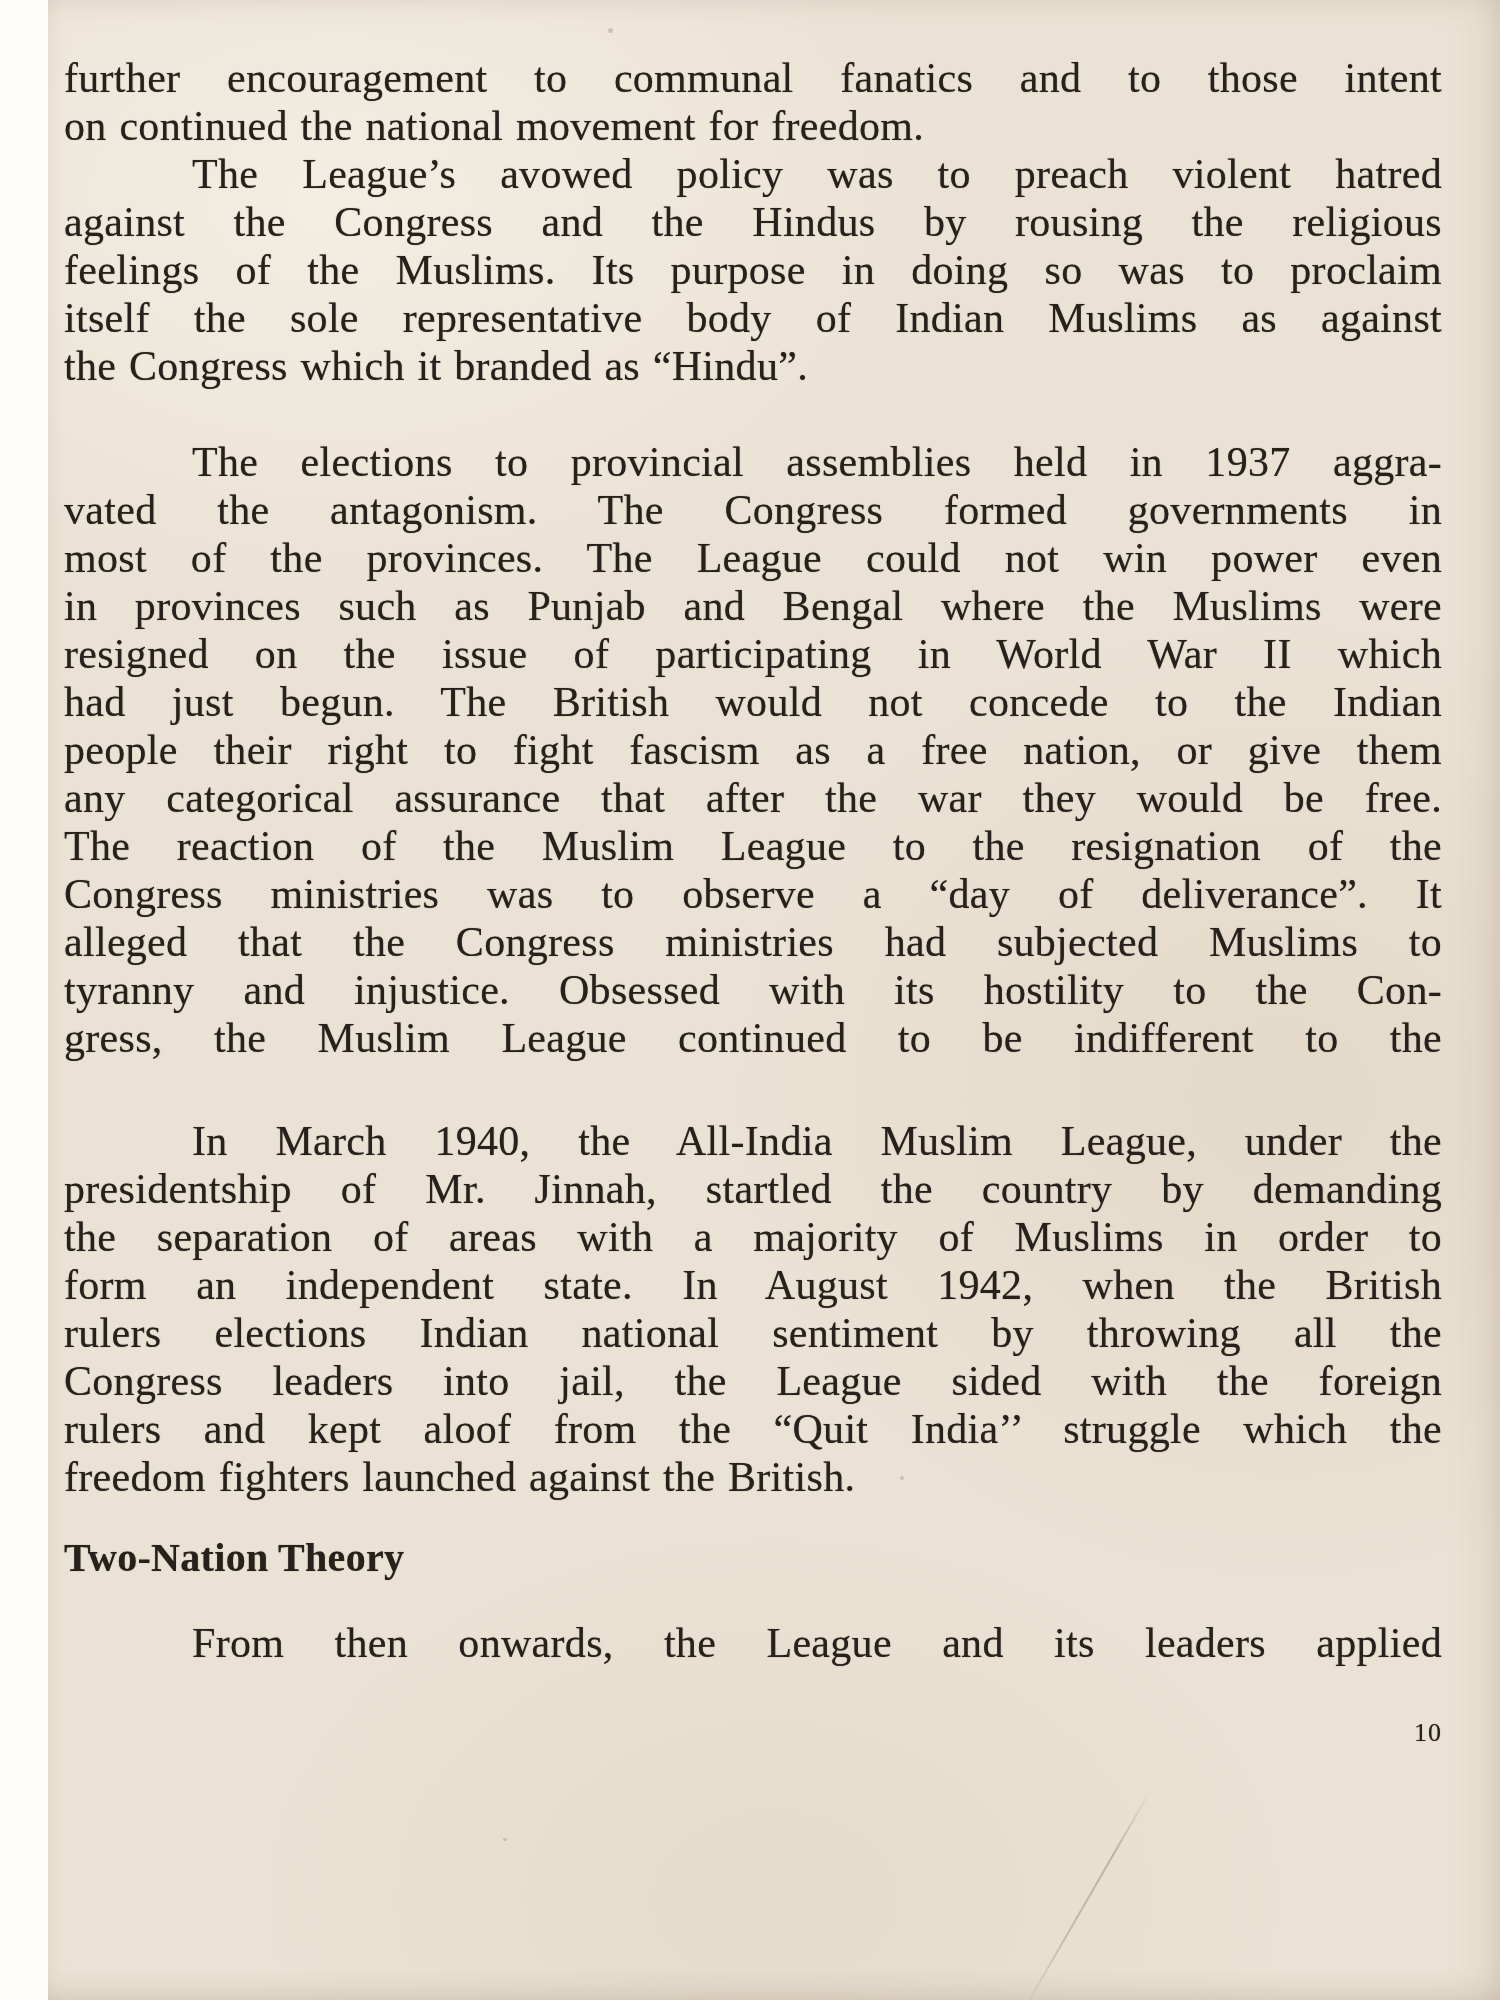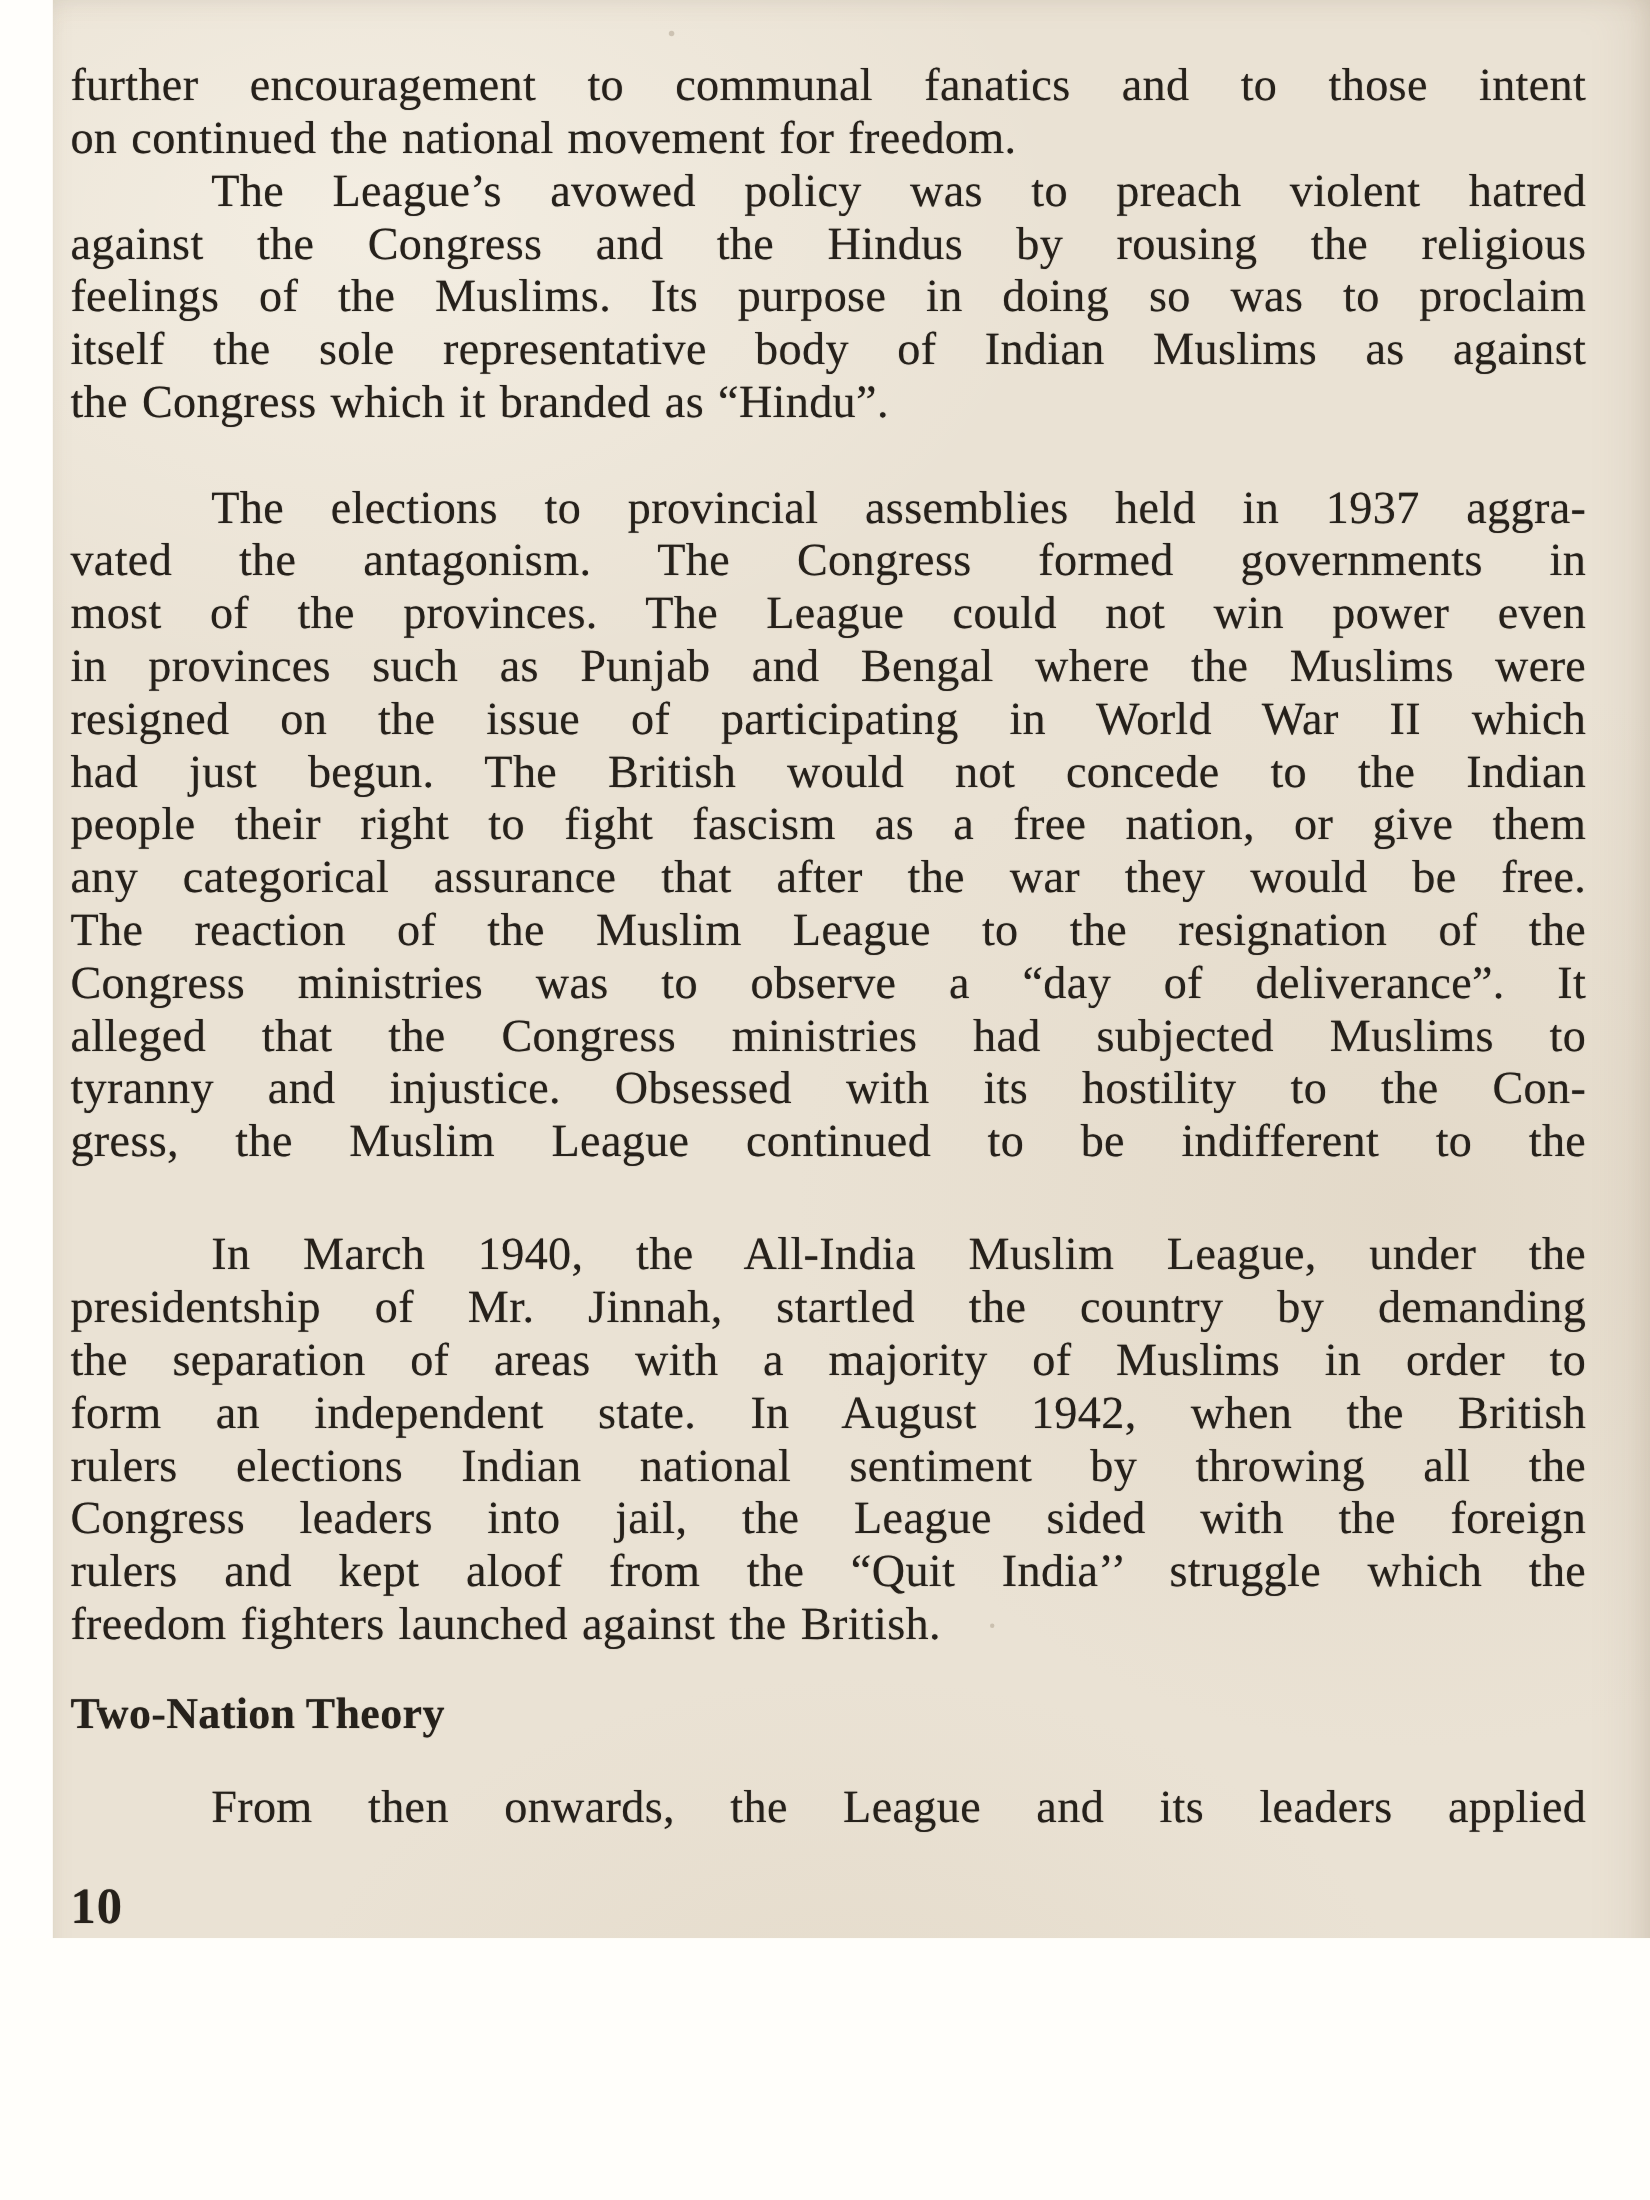--- a/index.html
+++ b/index.html
@@ -3,21 +3,21 @@
 <meta charset="utf-8">
 <style>
   html, body {
     margin: 0;
     padding: 0;
     background: #fffefa;
   }
   .canvas {
     position: relative;
     width: 1500px;
-    height: 1762px;
+    height: 2000px;
     background: #fffefa;
     overflow: hidden;
   }
   .left-margin {
     position: absolute;
     left: 0; top: 0;
     width: 48px; height: 2000px;
     background: #fffefb;
   }
   .page {
@@ -58,25 +58,24 @@
   .heading {
     margin: 33px 0 0 0;
     font-size: 40px;
     line-height: 48px;
     font-weight: bold;
     letter-spacing: 0.3px;
     text-align: left;
   }
   .page-number {
     margin-top: 42px;
-    font-size: 46px;
+    font-size: 26px;
     line-height: 48px;
-    text-align: left;
+    text-align: right;
     letter-spacing: 1px;
-    font-weight: bold;
   }
   .scan-scratch {
     position: absolute;
     left: 1041px;
     top: 1774px;
     width: 2px;
     height: 242px;
     background: linear-gradient(to bottom, rgba(160,141,114,0), rgba(160,141,114,0.55) 30%, rgba(160,141,114,0.45) 70%, rgba(160,141,114,0.1));
     transform: rotate(30deg);
   }

